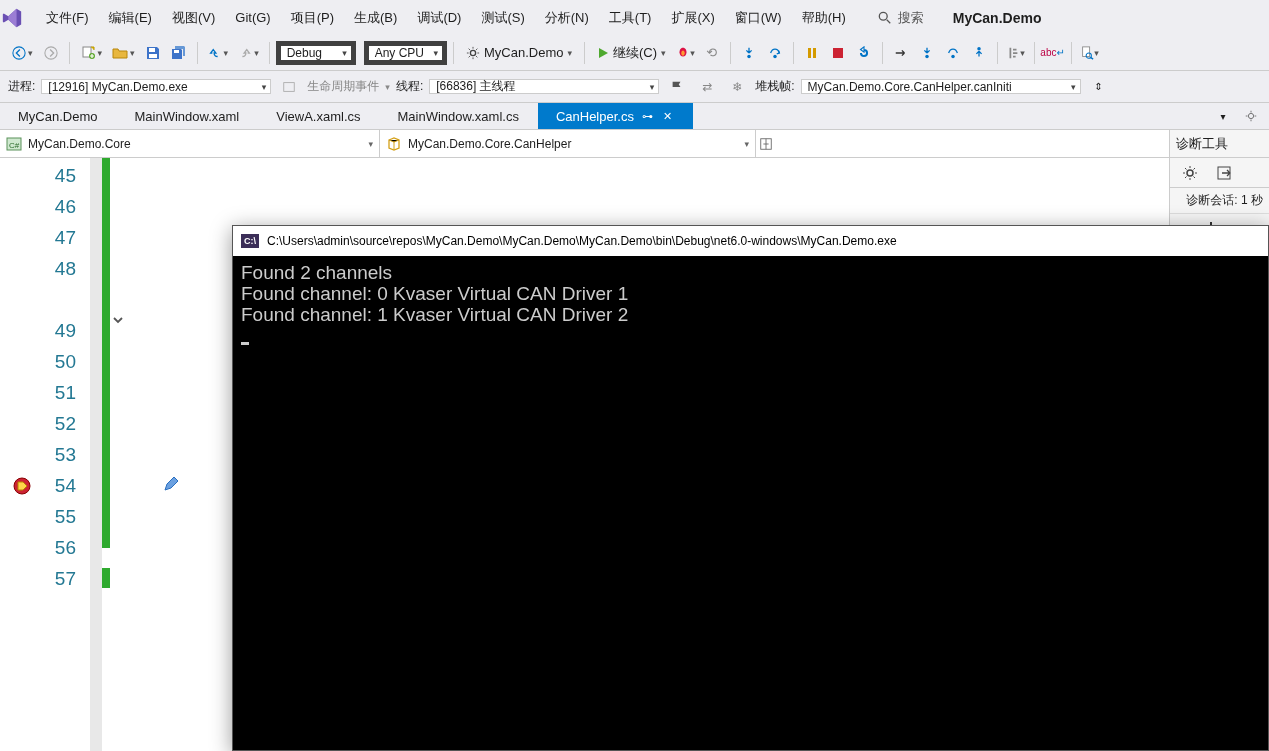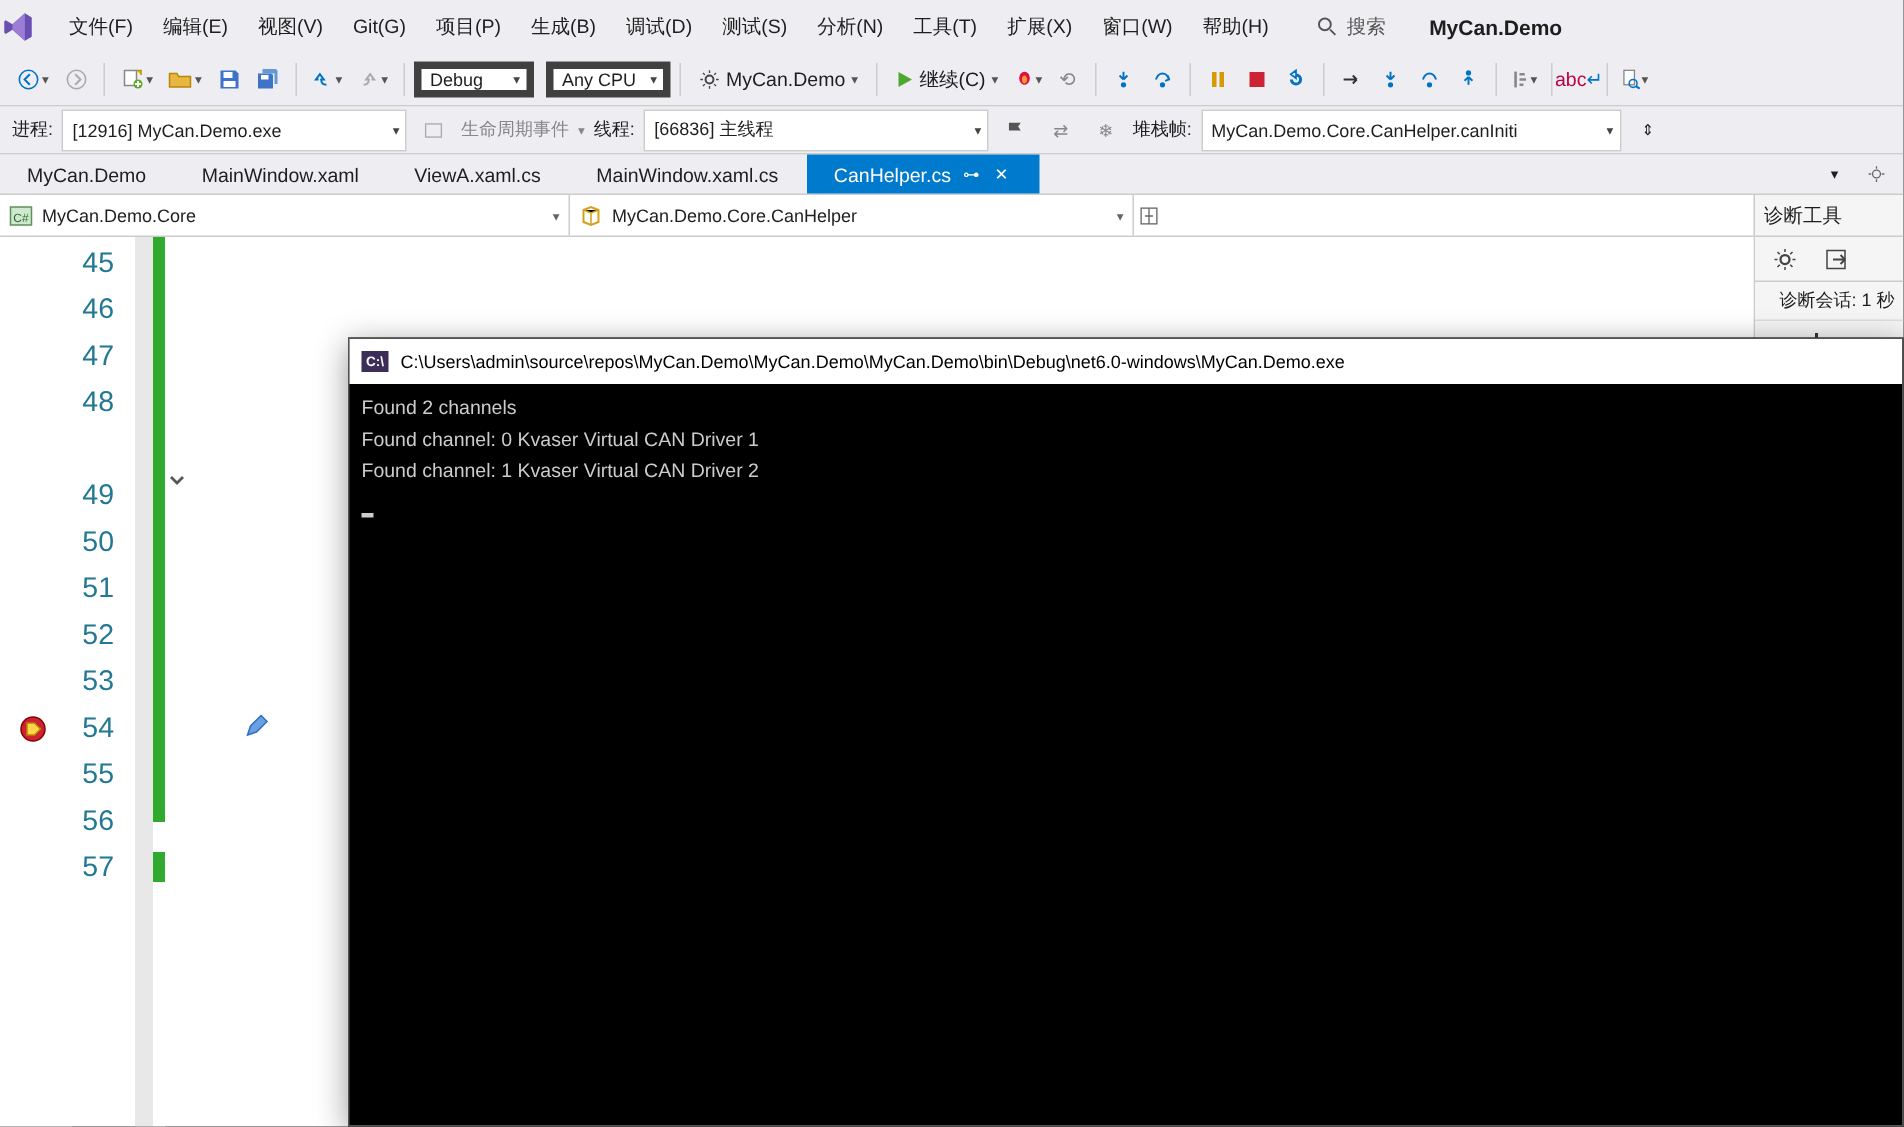--- a/index.html
+++ b/index.html
@@ -16,21 +16,21 @@
 .toolbar { height: 36px; display: flex; align-items: center; padding: 0 8px; gap: 2px; background: #eeeef2; border-bottom: 1px solid #ccc; }
 .tb-btn { width: 24px; height: 24px; display: inline-flex; align-items: center; justify-content: center; cursor: pointer; border-radius: 2px; }
 .tb-sep { width: 1px; height: 22px; background: #ccc; margin: 0 4px; }
 .tb-dd { display: flex; align-items: center; gap: 2px; padding: 0 4px; cursor: pointer; }
 .combo { border: 5px solid #404040; background: #fff; height: 24px; padding: 0 18px 0 6px; display: inline-flex; align-items: center; font-size: 12px; min-width: 80px; position: relative; }
 .combo::after { content: "▾"; position: absolute; right: 4px; font-size: 9px; color: #444; }
 .run-btn { display: flex; align-items: center; gap: 4px; padding: 0 6px; height: 24px; cursor: pointer; }
 
 
 .toolbar2 { height: 32px; display: flex; align-items: center; padding: 0 8px; gap: 6px; background: #eeeef2; border-bottom: 1px solid #ccc; font-size: 12px; }
-.combo2 { border: 1px solid #ccc; background: #fff; height: 28px; padding: 0 20px 0 6px; display: inline-flex; align-items: center; font-size: 12px; position: relative; }
+.combo2 { border: 1px solid #ccc; background: #fff; height: 15px; padding: 0 20px 0 6px; display: inline-flex; align-items: center; font-size: 12px; position: relative; }
 .combo2::after { content: "▾"; position: absolute; right: 4px; font-size: 9px; color: #444; }
 
 
 .tabs-row { height: 27px; display: flex; align-items: stretch; background: #eeeef2; border-bottom: 1px solid #ccc; }
 .tab { padding: 4px 18px; display: inline-flex; align-items: center; gap: 6px; cursor: pointer; font-size: 13px; border-right: 1px solid transparent; }
 .tab.active { background: #007acc; color: #ffffff; }
 .tab-pin, .tab-close { font-size: 11px; cursor: pointer; padding: 0 2px; }
 .tabs-right { margin-left: auto; display: flex; align-items: center; padding: 0 6px; gap: 4px; }
 
 
@@ -53,21 +53,21 @@
 .code-body { flex: 1; }
 
 
 .rightpanel { width: 100px; border-left: 1px solid #ccc; background: #f5f5f5; display: flex; flex-direction: column; text-align: right; }
 .rp-tools { height: 30px; display: flex; align-items: center; gap: 10px; padding: 0 8px; border-bottom: 1px solid #ccc; }
 .rp-session { padding: 4px 6px; font-size: 12px; border-bottom: 1px solid #ddd; }
 
 
 .console-win { position: absolute; left: 232px; top: 225px; right: 0; bottom: 0; background: #000; border: 1px solid #555; box-shadow: 0 4px 20px rgba(0,0,0,0.4); }
 .console-title { height: 30px; background: #fff; display: flex; align-items: center; padding: 0 8px; gap: 8px; font-size: 12px; color: #000; }
-.console-body { padding: 6px 8px; color: #ccc; font-family: "NSimSun", Consolas, monospace; font-size: 13px; line-height: 20px; white-space: pre; }
+.console-body { padding: 6px 8px; color: #ccc; font-family: "NSimSun", Consolas, monospace; font-size: 19px; line-height: 20px; white-space: pre; }
 .cursor-block { display: inline-block; width: 8px; height: 3px; background: #ccc; vertical-align: bottom; margin-top: 6px; }
 
 .chev { font-size: 9px; color: #555; }
 .disabled { color: #888; }
 
 svg { display: block; }
 </style>
 </head>
 <body>
 
@@ -244,21 +244,21 @@
     </span>
   <span class="tb-sep"></span>
   <span class="tb-btn">
       <svg width="14" height="14" viewBox="0 0 16 16">
         <rect x="4" y="2" width="2" height="12" fill="#888"></rect>
         <path d="M8 4h4M8 8h5M8 12h3" stroke="#888" stroke-width="2"></path>
       </svg>
       <span class="chev">▾</span>
     </span>
   <span class="tb-sep"></span>
-  <span class="tb-btn" style="font-size:13px;color:#b04">abc<span style="color:#0073c6">↵</span></span>
+  <span class="tb-btn" style="font-size:10px;color:#b04">abc<span style="color:#0073c6">↵</span></span>
   <span class="tb-sep"></span>
   <span class="tb-btn">
       <svg width="14" height="14" viewBox="0 0 16 16">
         <rect x="3" y="1" width="8" height="11" fill="#fff" stroke="#888"></rect>
         <circle cx="10" cy="11" r="3" fill="none" stroke="#0073c6" stroke-width="1.2"></circle>
         <line x1="12" y1="13" x2="15" y2="15" stroke="#0073c6" stroke-width="1.5"></line>
       </svg>
       <span class="chev">▾</span>
     </span>
 </div>

